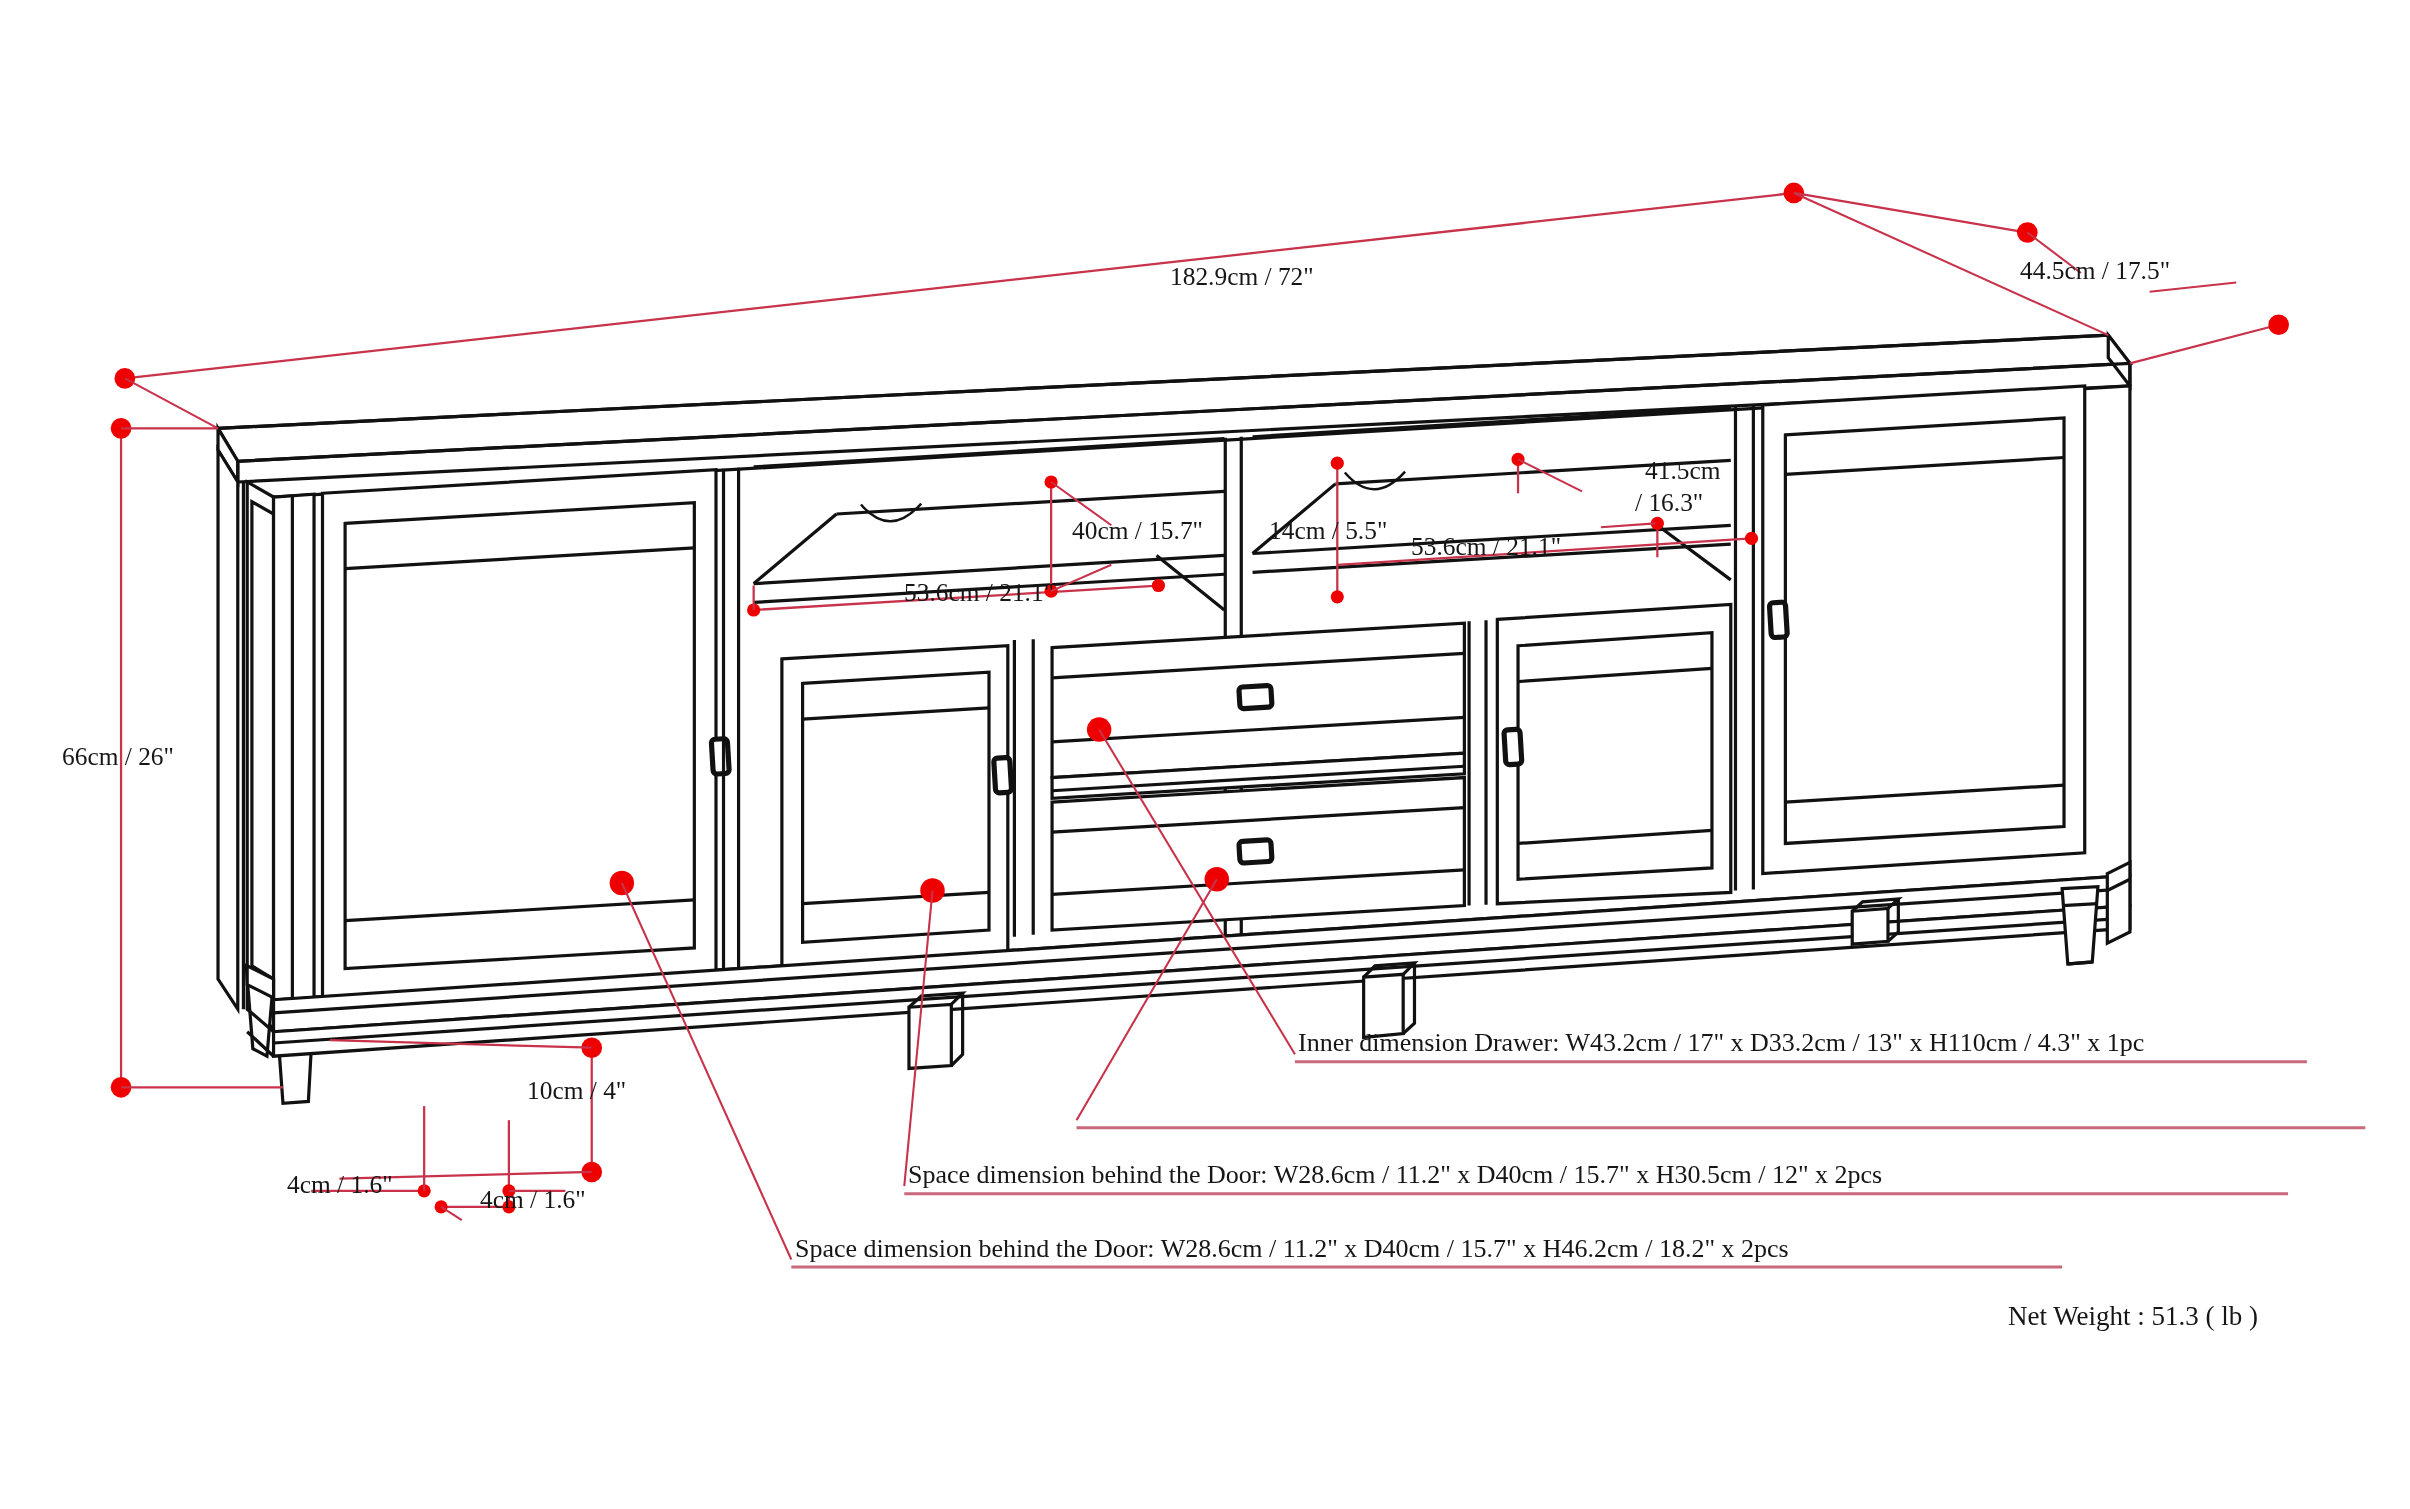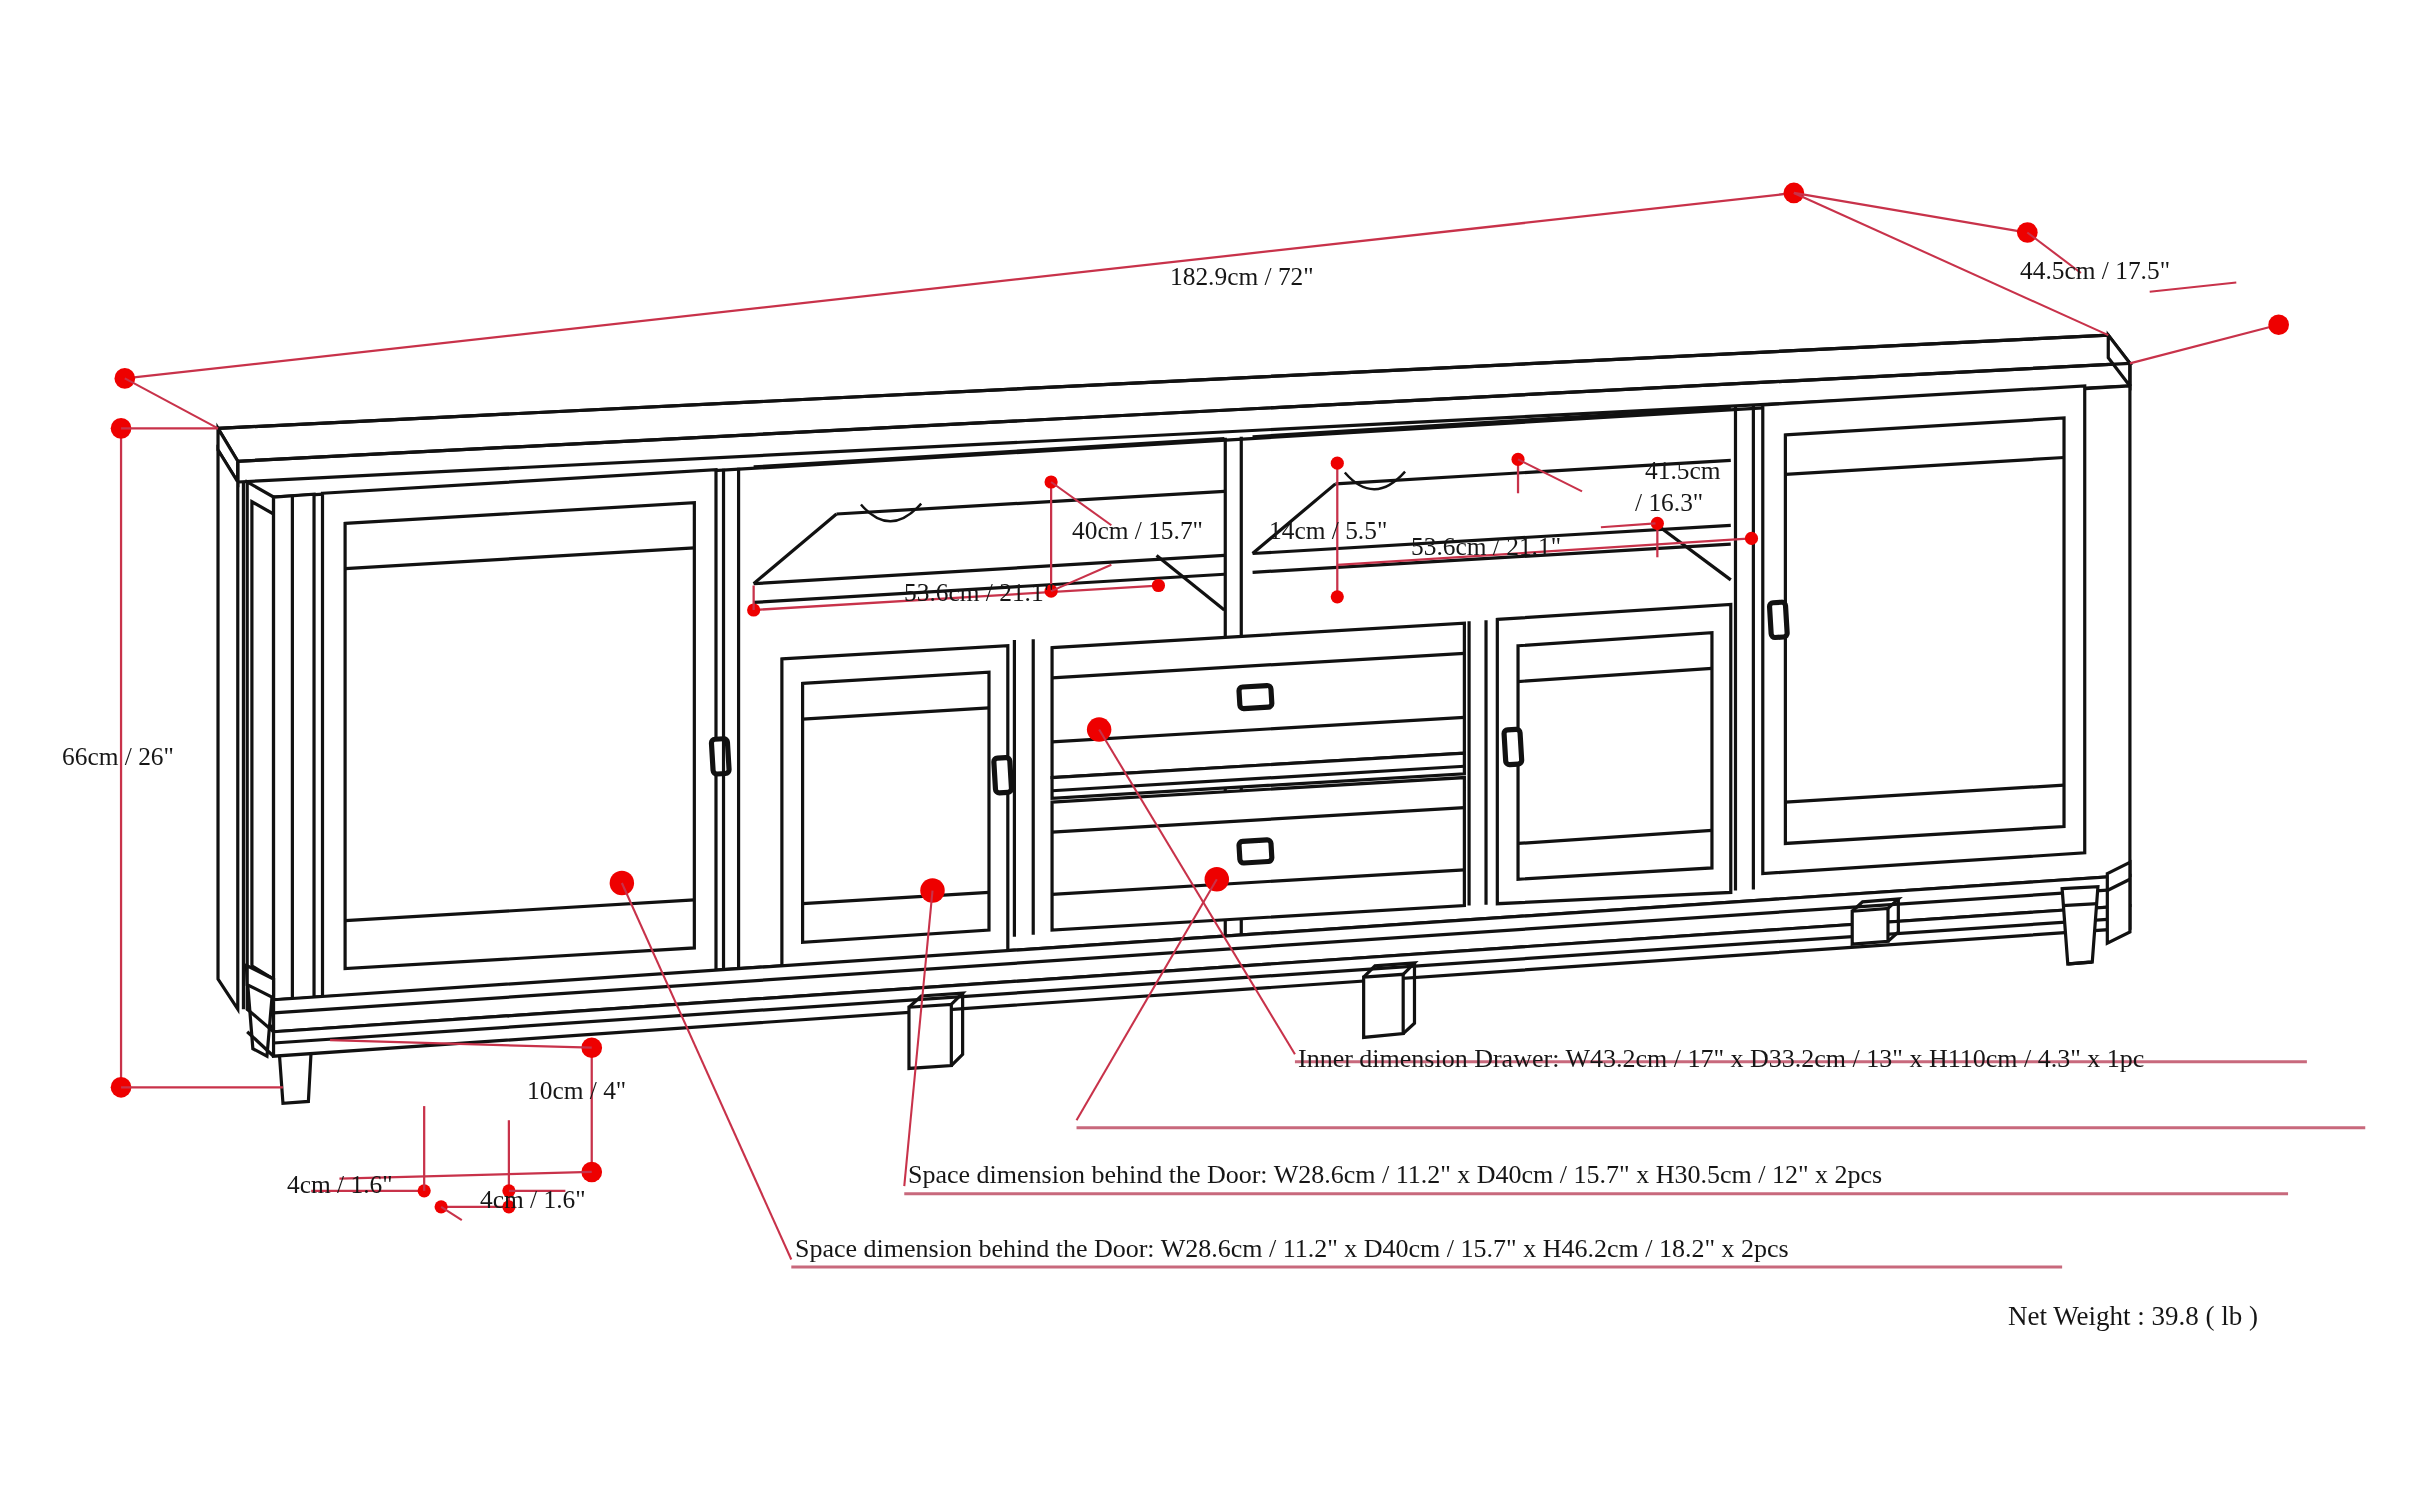--- a/index.html
+++ b/index.html
@@ -414,23 +414,23 @@
   <div class="dim-text" style="left:1072px; top:516px;">40cm / 15.7"</div>
 
   <div class="dim-text" style="left:1269px; top:516px;">14cm / 5.5"</div>
 
   <div class="dim-text" style="left:1411px; top:532px;">53.6cm / 21.1"</div>
 
   <div class="dim-text" style="left:1629px; top:456px;margin-left:16px;">41.5cm</div>
 
   <div class="dim-text" style="left:1635px; top:488px;">/ 16.3"</div>
 
-  <div class="callout-text" style="left:1298px; top:1028px;margin-top:16px;">Inner dimension Drawer: W43.2cm / 17" x D33.2cm / 13" x H110cm / 4.3" x 1pc</div>
+  <div class="callout-text" style="left:1298px; top:1028px;">Inner dimension Drawer: W43.2cm / 17" x D33.2cm / 13" x H110cm / 4.3" x 1pc</div>
 
 
   <div class="callout-text" style="left:908px; top:1160px;">Space dimension behind the Door: W28.6cm / 11.2" x D40cm / 15.7" x H30.5cm / 12" x 2pcs</div>
 
   <div class="callout-text" style="left:795px; top:1234px;">Space dimension behind the Door:  W28.6cm / 11.2" x D40cm / 15.7" x H46.2cm / 18.2" x 2pcs</div>
 
-  <div class="netweight-text" style="left:2008px; top:1301px;">Net Weight : 39.8 ( lb )</div>
+  <div class="netweight-text" style="left:2008px; top:1301px;">Net Weight : 51.3 ( lb )</div>
 
 </div>
 
 
 </body></html>

